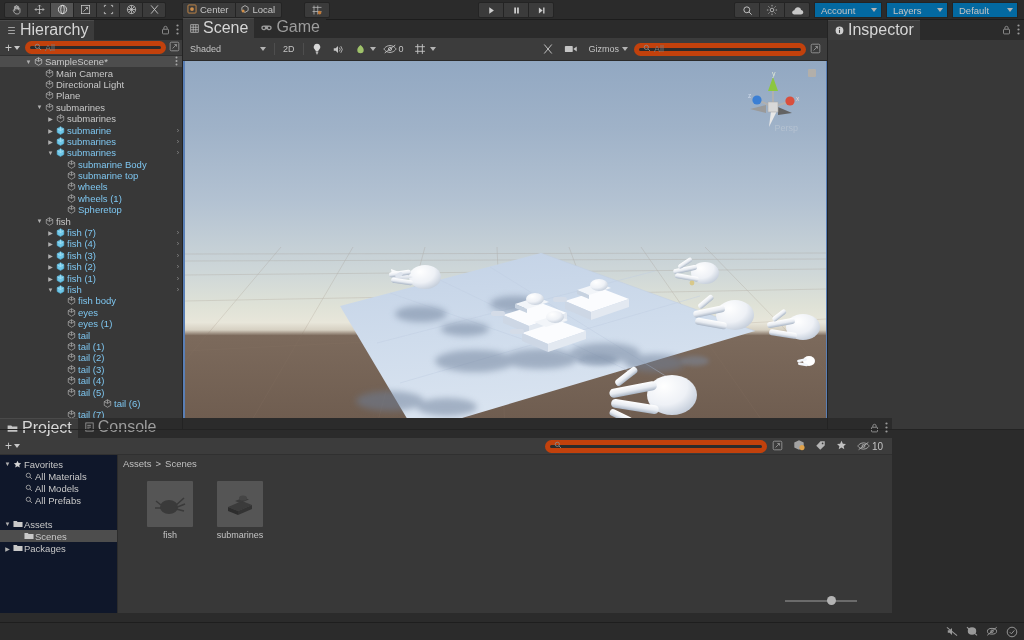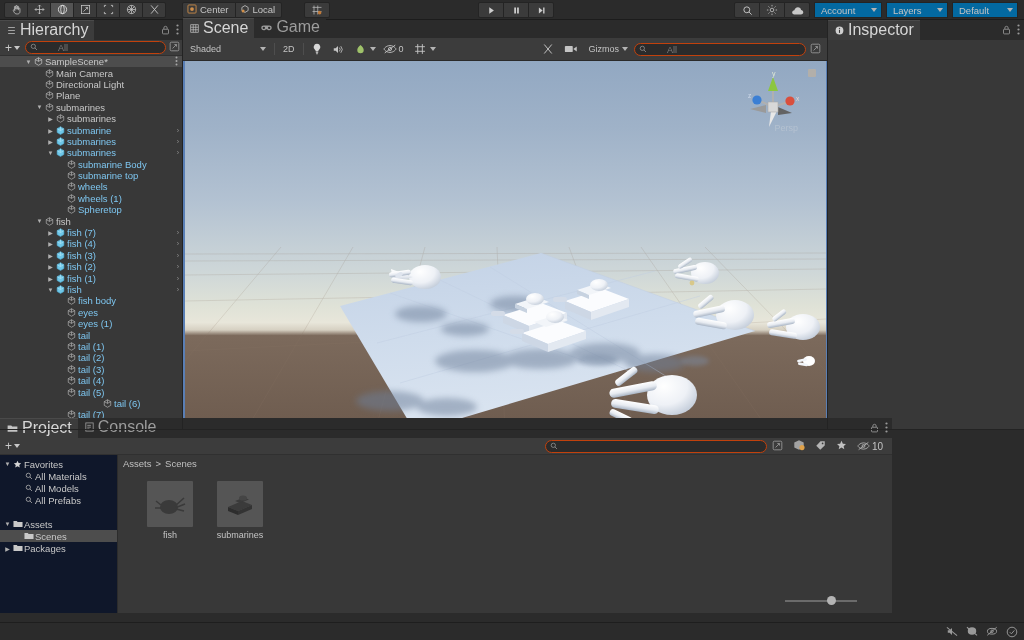--- a/index.html
+++ b/index.html
@@ -78,22 +78,22 @@
 
   
   #hierarchy { left: 0; top: 20px; width: 183px; height: 410px; background: #383838; }
   .hier-toolbar {
     height: 16px; background: #3c3c3c; display: flex; align-items: center;
     padding: 0 3px; gap: 3px; border-bottom: 1px solid #303030;
   }
   .plus-btn { display: flex; align-items: center; gap: 2px; color: #c8c8c8;
               font-size: 12px; padding: 0 2px; }
   .search-field {
-    flex: 1; height: 13px; background: #2b2b2b; border: 1px solid #c2410c;
-    border-radius: 7px; display: flex; align-items: flex-end; padding: 0 4px; gap: 20px;
+    flex: 1; height: 13px; background: #2b2b2b; border: 5px solid #c2410c;
+    border-radius: 7px; display: flex; align-items: center; padding: 0 4px; gap: 3px;
     font-size: 9px; color: #7b7b7b;
   }
   .hier-list { position: relative; height: 374px; overflow: hidden; }
   .row {
     height: 11.4px; display: flex; align-items: center; font-size: 9.5px;
     color: #c8c8c8; position: relative; white-space: nowrap;
   }
   .row.sel { background: #4d4d4d; }
   .row .tri { width: 9px; text-align: center; font-size: 6px; color: #b0b0b0; flex: none; }
   .row .ico { width: 11px; flex: none; display: flex; align-items: center; justify-content: center; }

